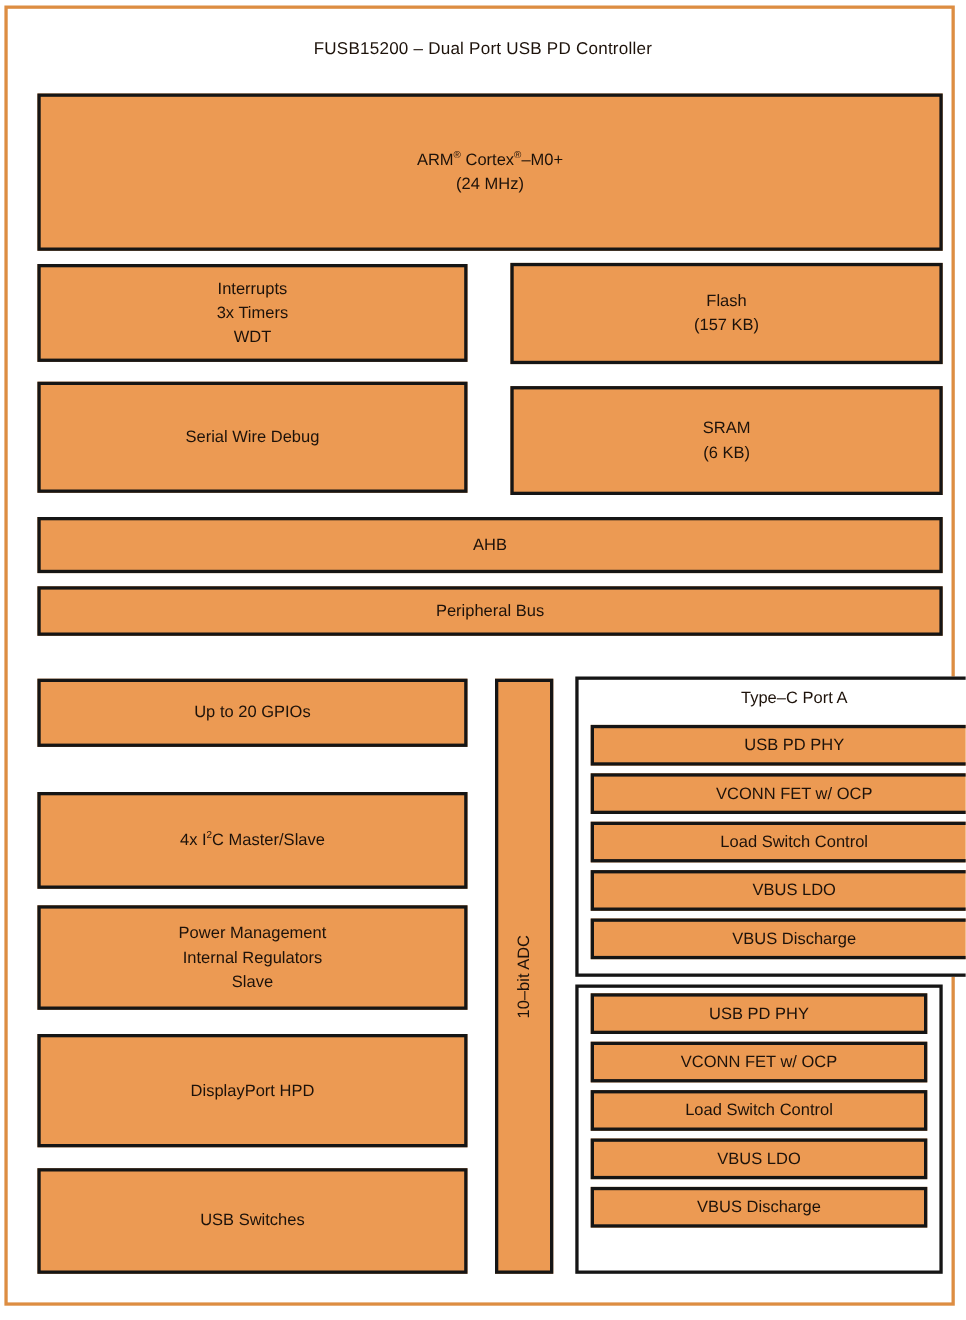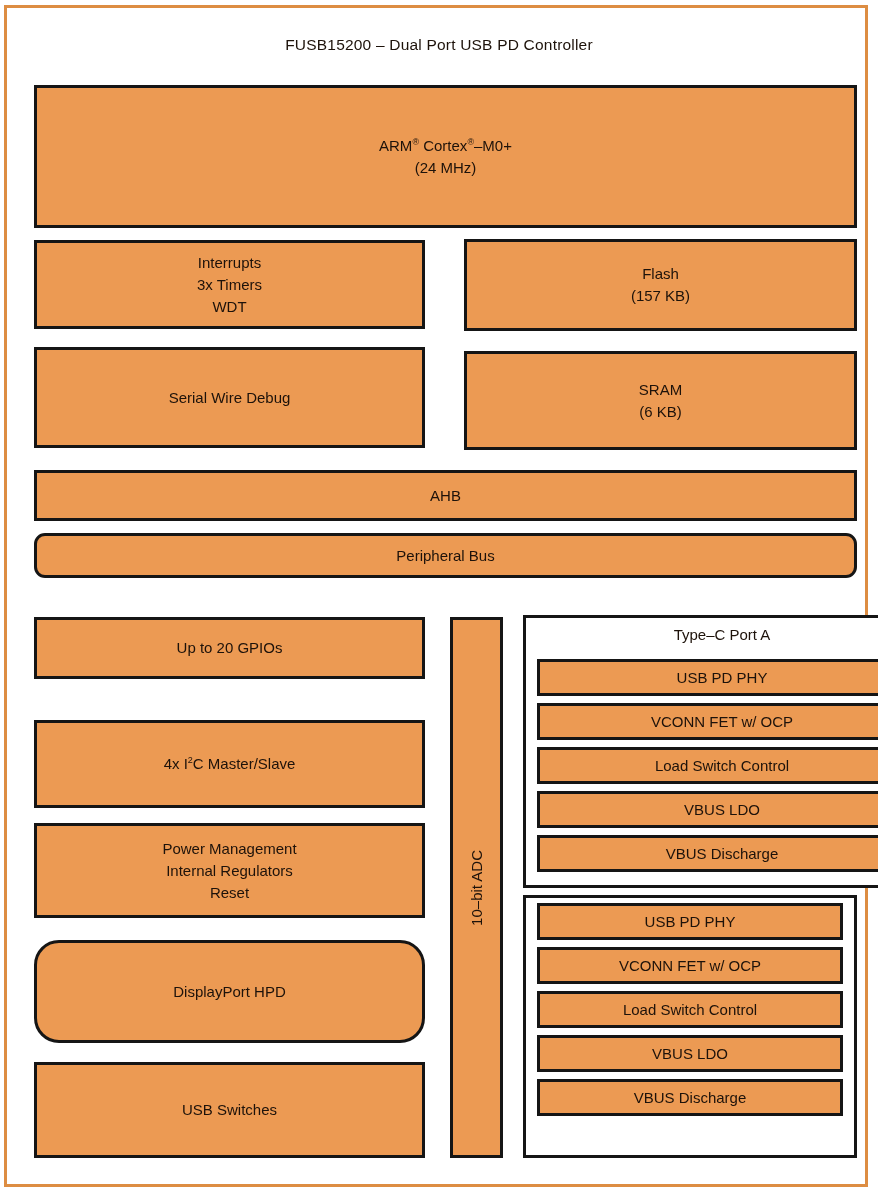--- a/index.html
+++ b/index.html
@@ -86,25 +86,25 @@
     line-height: 0;
     vertical-align: 6px;
   }
   
   #cpu        { left: 34px; top:  85px; width: 823px; height: 143px; }
   #interrupts { left: 34px; top: 240px; width: 391px; height:  89px; }
   #flash      { left:464px; top: 239px; width: 393px; height:  92px; }
   #swd        { left: 34px; top: 347px; width: 391px; height: 101px; }
   #sram       { left:464px; top: 351px; width: 393px; height:  99px; }
   #ahb        { left: 34px; top: 470px; width: 823px; height:  51px; }
-  #pbus       { left: 34px; top: 533px; width: 823px; height:  45px; border-radius: 11px; }
+  #pbus       { left: 34px; top: 533px; width: 823px; height:  45px; }
   #gpio       { left: 34px; top: 617px; width: 391px; height:  62px; }
   #i2c        { left: 34px; top: 720px; width: 391px; height:  88px; }
   #power      { left: 34px; top: 823px; width: 391px; height:  95px; }
-  #dphpd      { left: 34px; top: 940px; width: 391px; height: 103px; border-radius: 25px; }
+  #dphpd      { left: 34px; top: 940px; width: 391px; height: 103px; }
   #usbsw      { left: 34px; top:1062px; width: 391px; height:  96px; }
   #adc        { left:450px; top: 617px; width:  53px; height: 541px; }
   #porta      { left:523px; top: 615px; width: 398px; height: 273px; }
   #portb      { left:523px; top: 895px; width: 334px; height: 263px; }
 </style>
 </head>
 <body>
 
 <div id="canvas">
   <div id="frame"></div>
@@ -148,21 +148,21 @@
     <div>Up to 20 GPIOs</div>
   </div>
 
   <div class="block" id="i2c">
     <div><span>4x I</span><sup>2</sup><span>C Master/Slave</span></div>
   </div>
 
   <div class="block" id="power">
     <div>Power Management</div>
     <div>Internal Regulators</div>
-    <div>Reset</div>
+    <div>Slave</div>
   </div>
 
   <div class="block" id="dphpd">
     <div>DisplayPort HPD</div>
   </div>
 
   <div class="block" id="usbsw">
     <div>USB Switches</div>
   </div>
 

